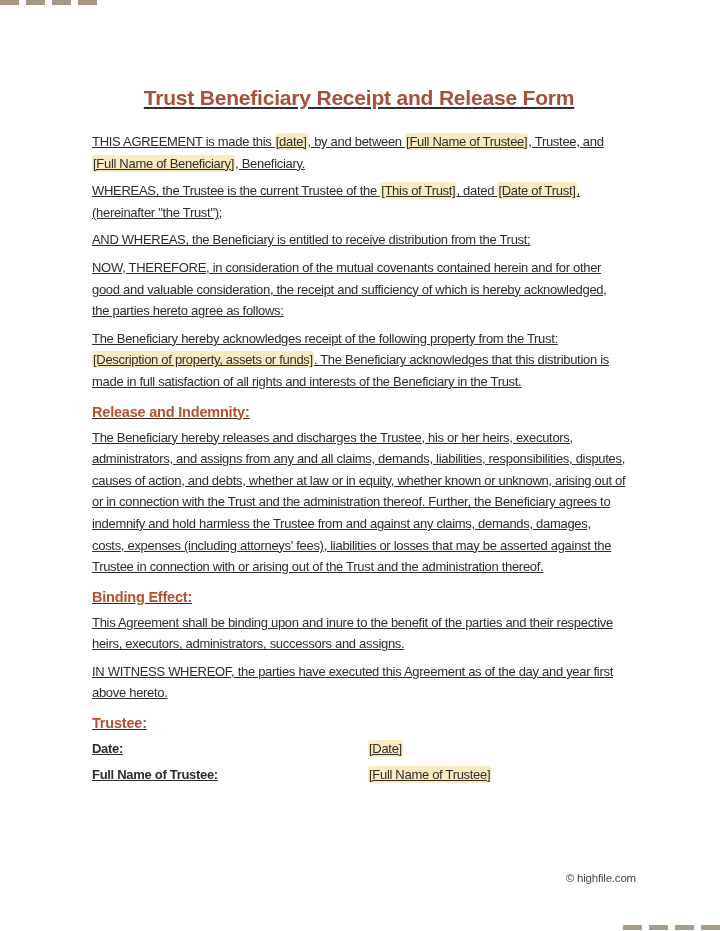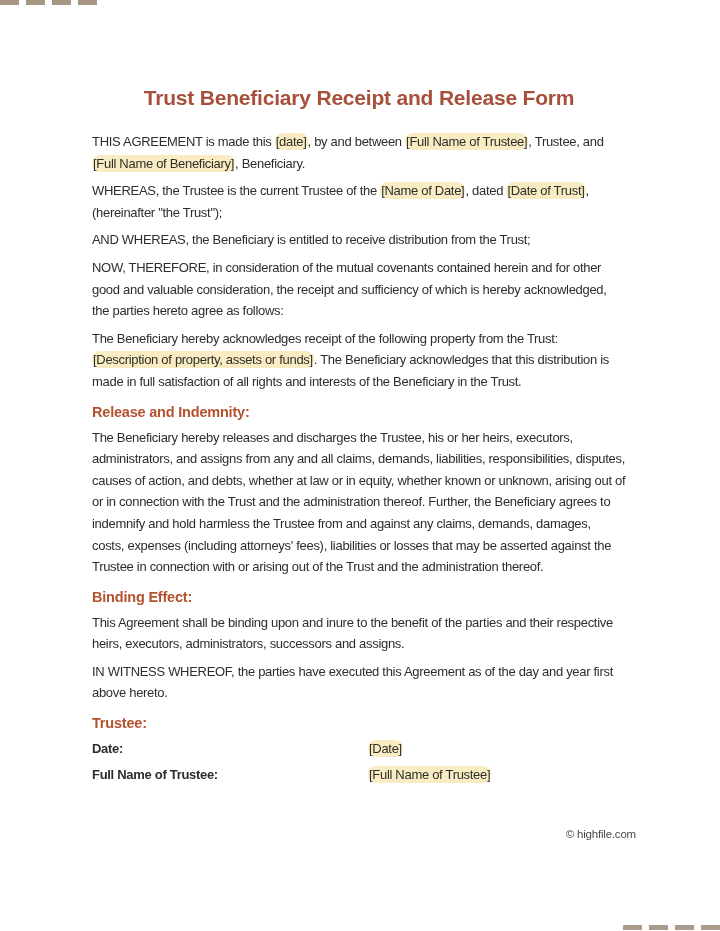--- a/index.html
+++ b/index.html
@@ -7,20 +7,21 @@
     width: 720px;
     height: 931px;
     background: var(--page_background, #ffffff);
     position: relative;
     overflow: hidden;
     font-family: "Liberation Sans", sans-serif;
     color: var(--body_text, #2e2d2b);
   }
   .content {
     padding: 84px 94px 0 92px;
+    text-decoration: underline;
   }
   h1.doc-title {
     font-size: 21px;
     line-height: 28px;
     font-weight: bold;
     letter-spacing: -0.2px;
     text-align: center;
     color: var(--title, #a6503b);
     margin: 0 0 19px 0;
   }
@@ -35,37 +36,37 @@
     font-size: 14.5px;
     line-height: 20px;
     font-weight: bold;
     letter-spacing: -0.2px;
     color: var(--heading, #b4512e);
     margin: 9px 0 5px 0;
   }
   .hl {
     background: var(--highlight, #f9ecc2);
     padding: 1px 1px;
-    border-radius: 8px;
+    border-radius: 3px;
   }
   .field-row {
     font-size: 13px;
     line-height: 21.6px;
     letter-spacing: -0.3px;
     margin-bottom: 4px;
     display: flex;
   }
   .field-label {
     font-weight: bold;
     width: 276px;
     flex: 0 0 276px;
   }
   .doc-footer {
     position: absolute;
-    top: 828px;
+    top: 872px;
     right: 84px;
     font-size: 11.5px;
     letter-spacing: -0.2px;
     color: var(--footer_text, #4a4a4a);
   }
   .deco {
     position: absolute;
     display: flex;
     gap: 7px;
   }
@@ -88,21 +89,21 @@
   <span class="dash"></span>
   <span class="dash"></span>
 </div>
 
 <div class="content">
 
   <h1 class="doc-title">Trust Beneficiary Receipt and Release Form</h1>
 
   <p class="para"><span>THIS AGREEMENT is made this </span><span class="hl">[date]</span><span>, by and between </span><span class="hl">[Full Name of Trustee]</span><span>, Trustee, and </span><span class="hl">[Full Name of Beneficiary]</span><span>, Beneficiary.</span></p>
 
-  <p class="para"><span>WHEREAS, the Trustee is the current Trustee of the </span><span class="hl">[Name of Date]</span><span>, dated </span><span class="hl">[Date of Trust]</span><span>, (hereinafter "the Trust");</span></p>
+  <p class="para"><span>WHEREAS, the Trustee is the current Trustee of the </span><span class="hl">[This of Trust]</span><span>, dated </span><span class="hl">[Date of Trust]</span><span>, (hereinafter "the Trust");</span></p>
 
   <p class="para">AND WHEREAS, the Beneficiary is entitled to receive distribution from the Trust;</p>
 
   <p class="para">NOW, THEREFORE, in consideration of the mutual covenants contained herein and for other good and valuable consideration, the receipt and sufficiency of which is hereby acknowledged, the parties hereto agree as follows:</p>
 
 
   <p class="para"><span>The Beneficiary hereby acknowledges receipt of the following property from the Trust: </span><span class="hl">[Description of property, assets or funds]</span><span>. The Beneficiary acknowledges that this distribution is made in full satisfaction of all rights and interests of the Beneficiary in the Trust.</span></p>
 
   <h2 class="section-heading">Release and Indemnity:</h2>
 

